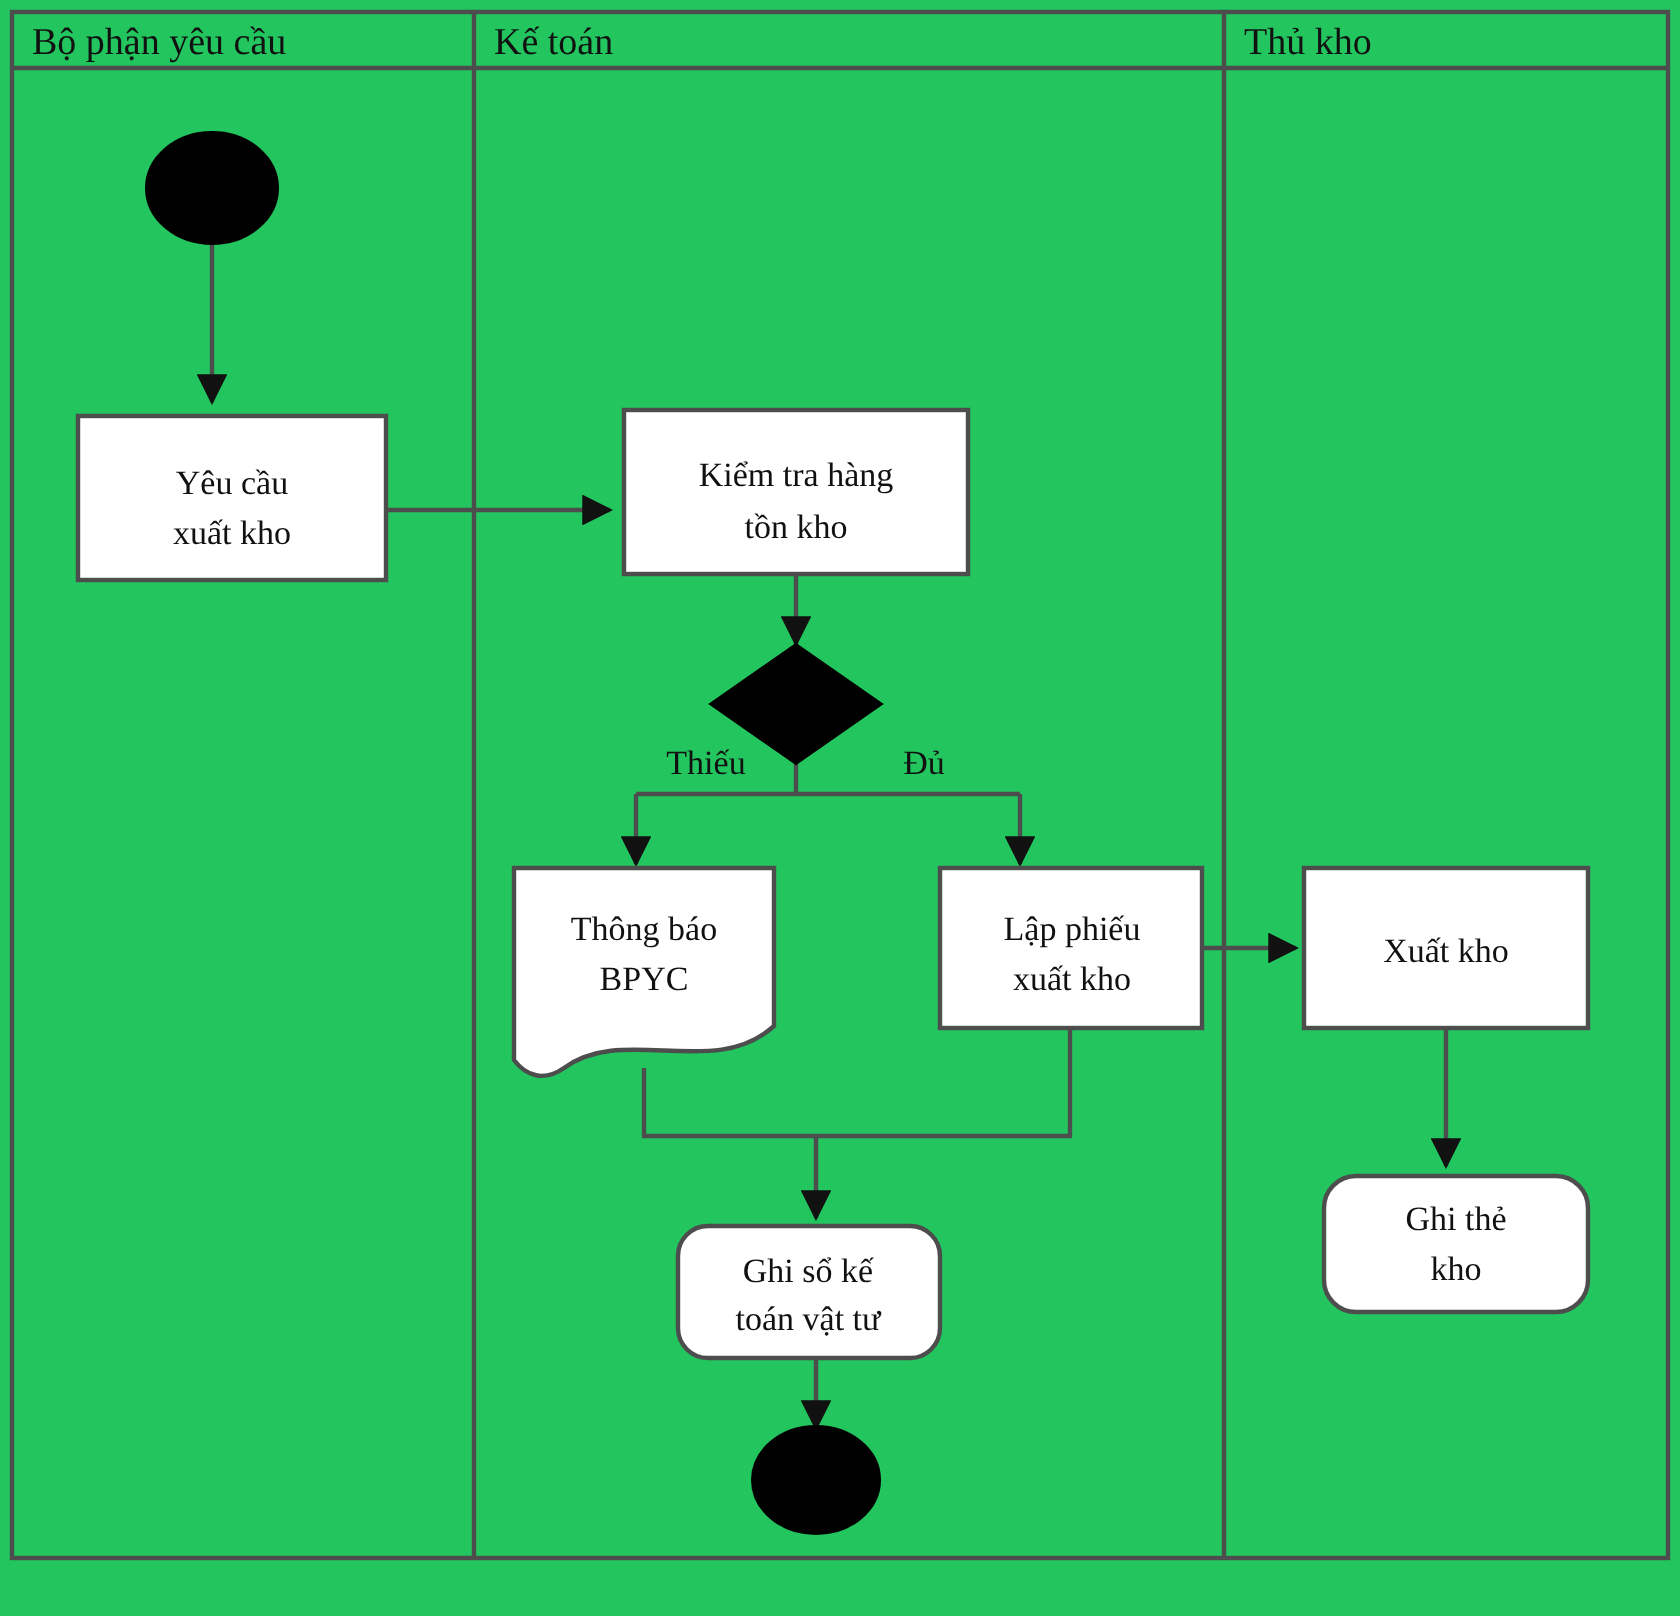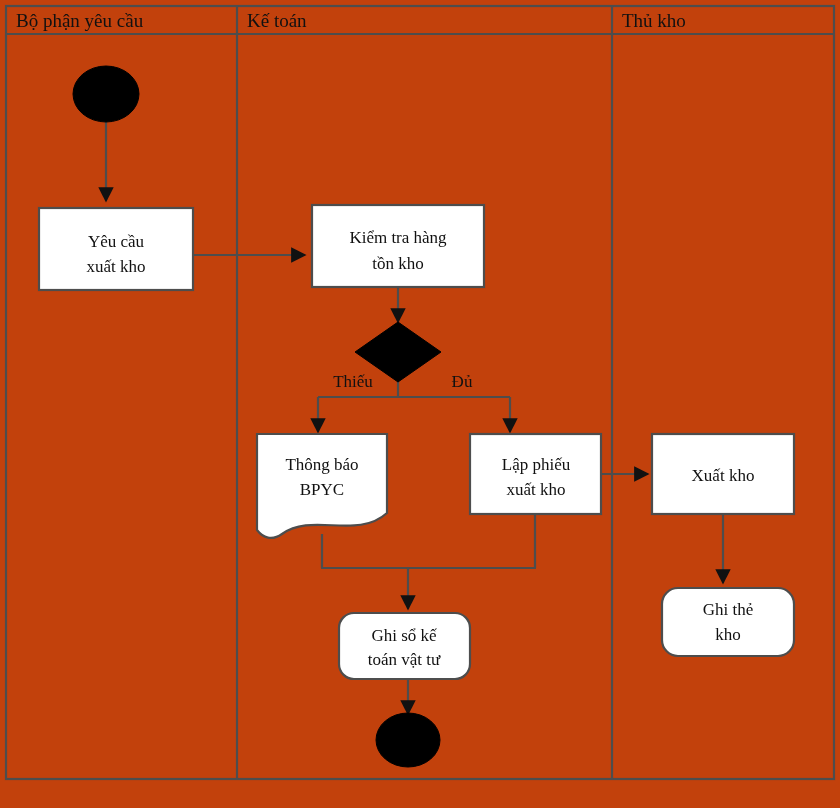--- a/index.html
+++ b/index.html
@@ -7,21 +7,21 @@
     padding: 0;
     background: #ffffff;
   }
   body {
     font-family: "Liberation Serif", "DejaVu Serif", serif;
   }
   #canvas {
     position: relative;
     width: 840px;
     height: 808px;
-    background: #c2410c;
+    background: #22c55e;
     overflow: hidden;
   }
   svg#diagram {
     position: absolute;
     left: 0;
     top: 0;
     width: 840px;
     height: 808px;
   }
   .lane-title {

